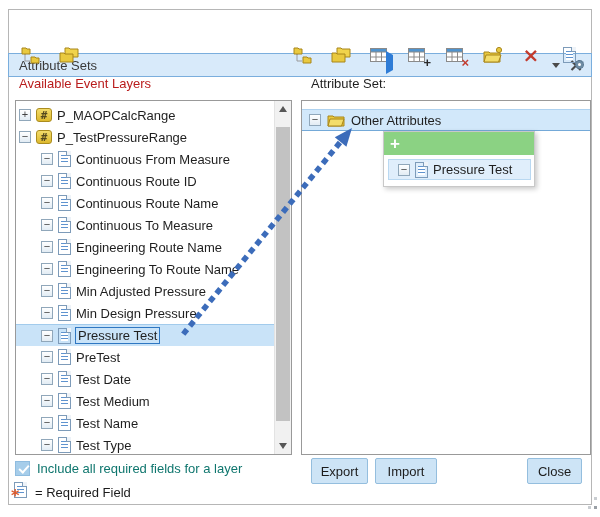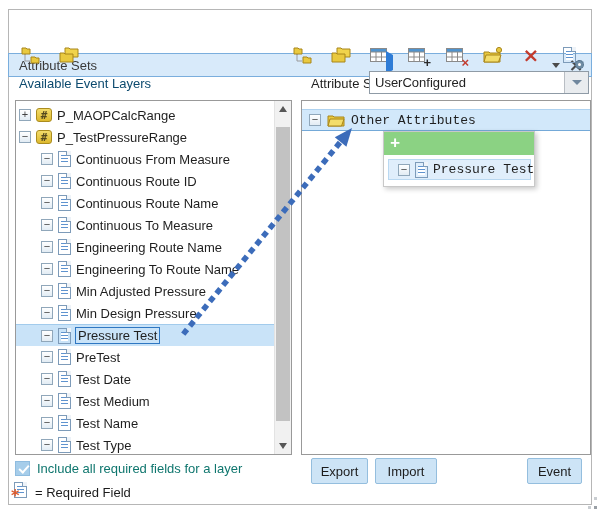--- a/index.html
+++ b/index.html
@@ -24,32 +24,32 @@
   .ticon{width:24px;height:24px;display:flex;align-items:center;justify-content:center;position:relative;cursor:pointer;}
   .ticon .ovl{position:absolute;right:-2px;bottom:-2px;font-weight:bold;line-height:1;}
   .ovl-plus{color:#2b2b2b;font-size:13px;}
   .ovl-x{color:#c23b2e;font-size:13px;}
   .ovl-arrow{width:0;height:0;border-top:4px solid transparent;border-bottom:4px solid transparent;border-left:7px solid #2e7cd6;}
   .redx::before{content:"\00D7";font:bold 20px/1 "DejaVu Sans",sans-serif;color:#c23b2e;}
   .gear-dot{position:absolute;right:-3px;bottom:-2px;width:9px;height:9px;border-radius:50%;
             background:#6f8ca3;border:1px dotted #44617a;box-sizing:border-box;}
   .gear-dot::before{content:"";position:absolute;left:2px;top:2px;width:3px;height:3px;border-radius:50%;background:#fff;}
   
-  #lbl-layers{position:absolute;left:10px;top:66px;color:#0c4a6e;}
+  #lbl-layers{position:absolute;left:10px;top:66px;color:#b91c1c;}
   #lbl-attrset{position:absolute;left:302px;top:66px;color:#1f1f1f;}
   #combobox{position:absolute;left:360px;top:61px;width:220px;height:23px;box-sizing:border-box;
             border:1px solid #8f9ba6;background:#fff;display:flex;}
   #combo-value{flex:1;line-height:21px;padding-left:5px;color:#222;}
   #combo-btn{width:24px;box-sizing:border-box;background:#e9ecef;border-left:1px solid #b9bec4;
              display:flex;align-items:center;justify-content:center;cursor:pointer;}
   .tri-down-combo{width:0;height:0;border-left:5px solid transparent;border-right:5px solid transparent;border-top:5px solid #70879e;}
   
   .panel{position:absolute;top:90px;height:355px;box-sizing:border-box;border:1px solid #999;background:#fff;}
   #left-panel{left:6px;width:277px;}
-  #right-panel{left:292px;width:290px;font-family:Liberation Mono, monospace;}
+  #right-panel{left:292px;width:290px;}
   
   #tree{position:absolute;left:0;top:0;right:17px;bottom:0;overflow:hidden;padding-top:3px;}
   .trow{display:flex;align-items:center;height:22px;box-sizing:border-box;padding-left:3px;gap:5px;cursor:default;}
   .trow.lvl1{padding-left:25px;}
   .trow.sel{background:#c9e3f8;border-top:1px solid #a2cbec;}
   .tlabel{white-space:nowrap;color:#1f1f1f;}
   .focusring{outline:1px solid #2f77c2;padding:0 2px;}
   .exp{box-sizing:border-box;width:12px;height:12px;flex:none;border:1px solid #90a7ba;
        background:linear-gradient(#ffffff,#e2ecf4);display:flex;align-items:center;justify-content:center;
        font:11px/1 "Liberation Sans",sans-serif;color:#444;cursor:pointer;}
@@ -186,26 +186,20 @@
         <span class="ticon redx"></span>
         <span class="ticon">
           <span class="icon-doc"></span>
           <span class="gear-dot"></span>
         </span>
       </div>
     </div>
 
     <span id="lbl-layers">Available Event Layers</span>
     <span id="lbl-attrset">Attribute Set:</span>
-    <div id="combobox">
-      <span id="combo-value">UserConfigured</span>
-      <span id="combo-btn">
-          <i class="tri-down-combo"></i>
-        </span>
-    </div>
 
     <div class="panel" id="left-panel">
       <div id="tree">
         <div class="trow lvl0">
           <span class="exp plus"></span>
           <span class="icon-evt"></span>
           <span class="tlabel">P_MAOPCalcRange</span>
         </div>
         <div class="trow lvl0">
           <span class="exp minus"></span>
@@ -323,21 +317,21 @@
       <span class="icon-doc" style="display:inline-block;"></span>
       <span id="req-star">*</span>
     </span>
     <span id="req-label">= Required Field</span>
 
     <div id="btns-left">
       <button class="btn w-export">Export</button>
       <button class="btn w-import">Import</button>
     </div>
     <div id="btns-right">
-      <button class="btn w-close">Event</button>
+      <button class="btn w-close">Close</button>
     </div>
   </div>
 
   <svg id="drag-arrow-svg">
     <line x1="185" y1="332" x2="342" y2="140" stroke="#3c6cba" stroke-width="5.5" stroke-dasharray="0.5 10" stroke-linecap="square"></line>
     <polygon points="352,128 346.4,146.7 334.8,137.2" fill="#3c6cba"></polygon>
   </svg>
 
   <div id="grip">
       <i></i>

